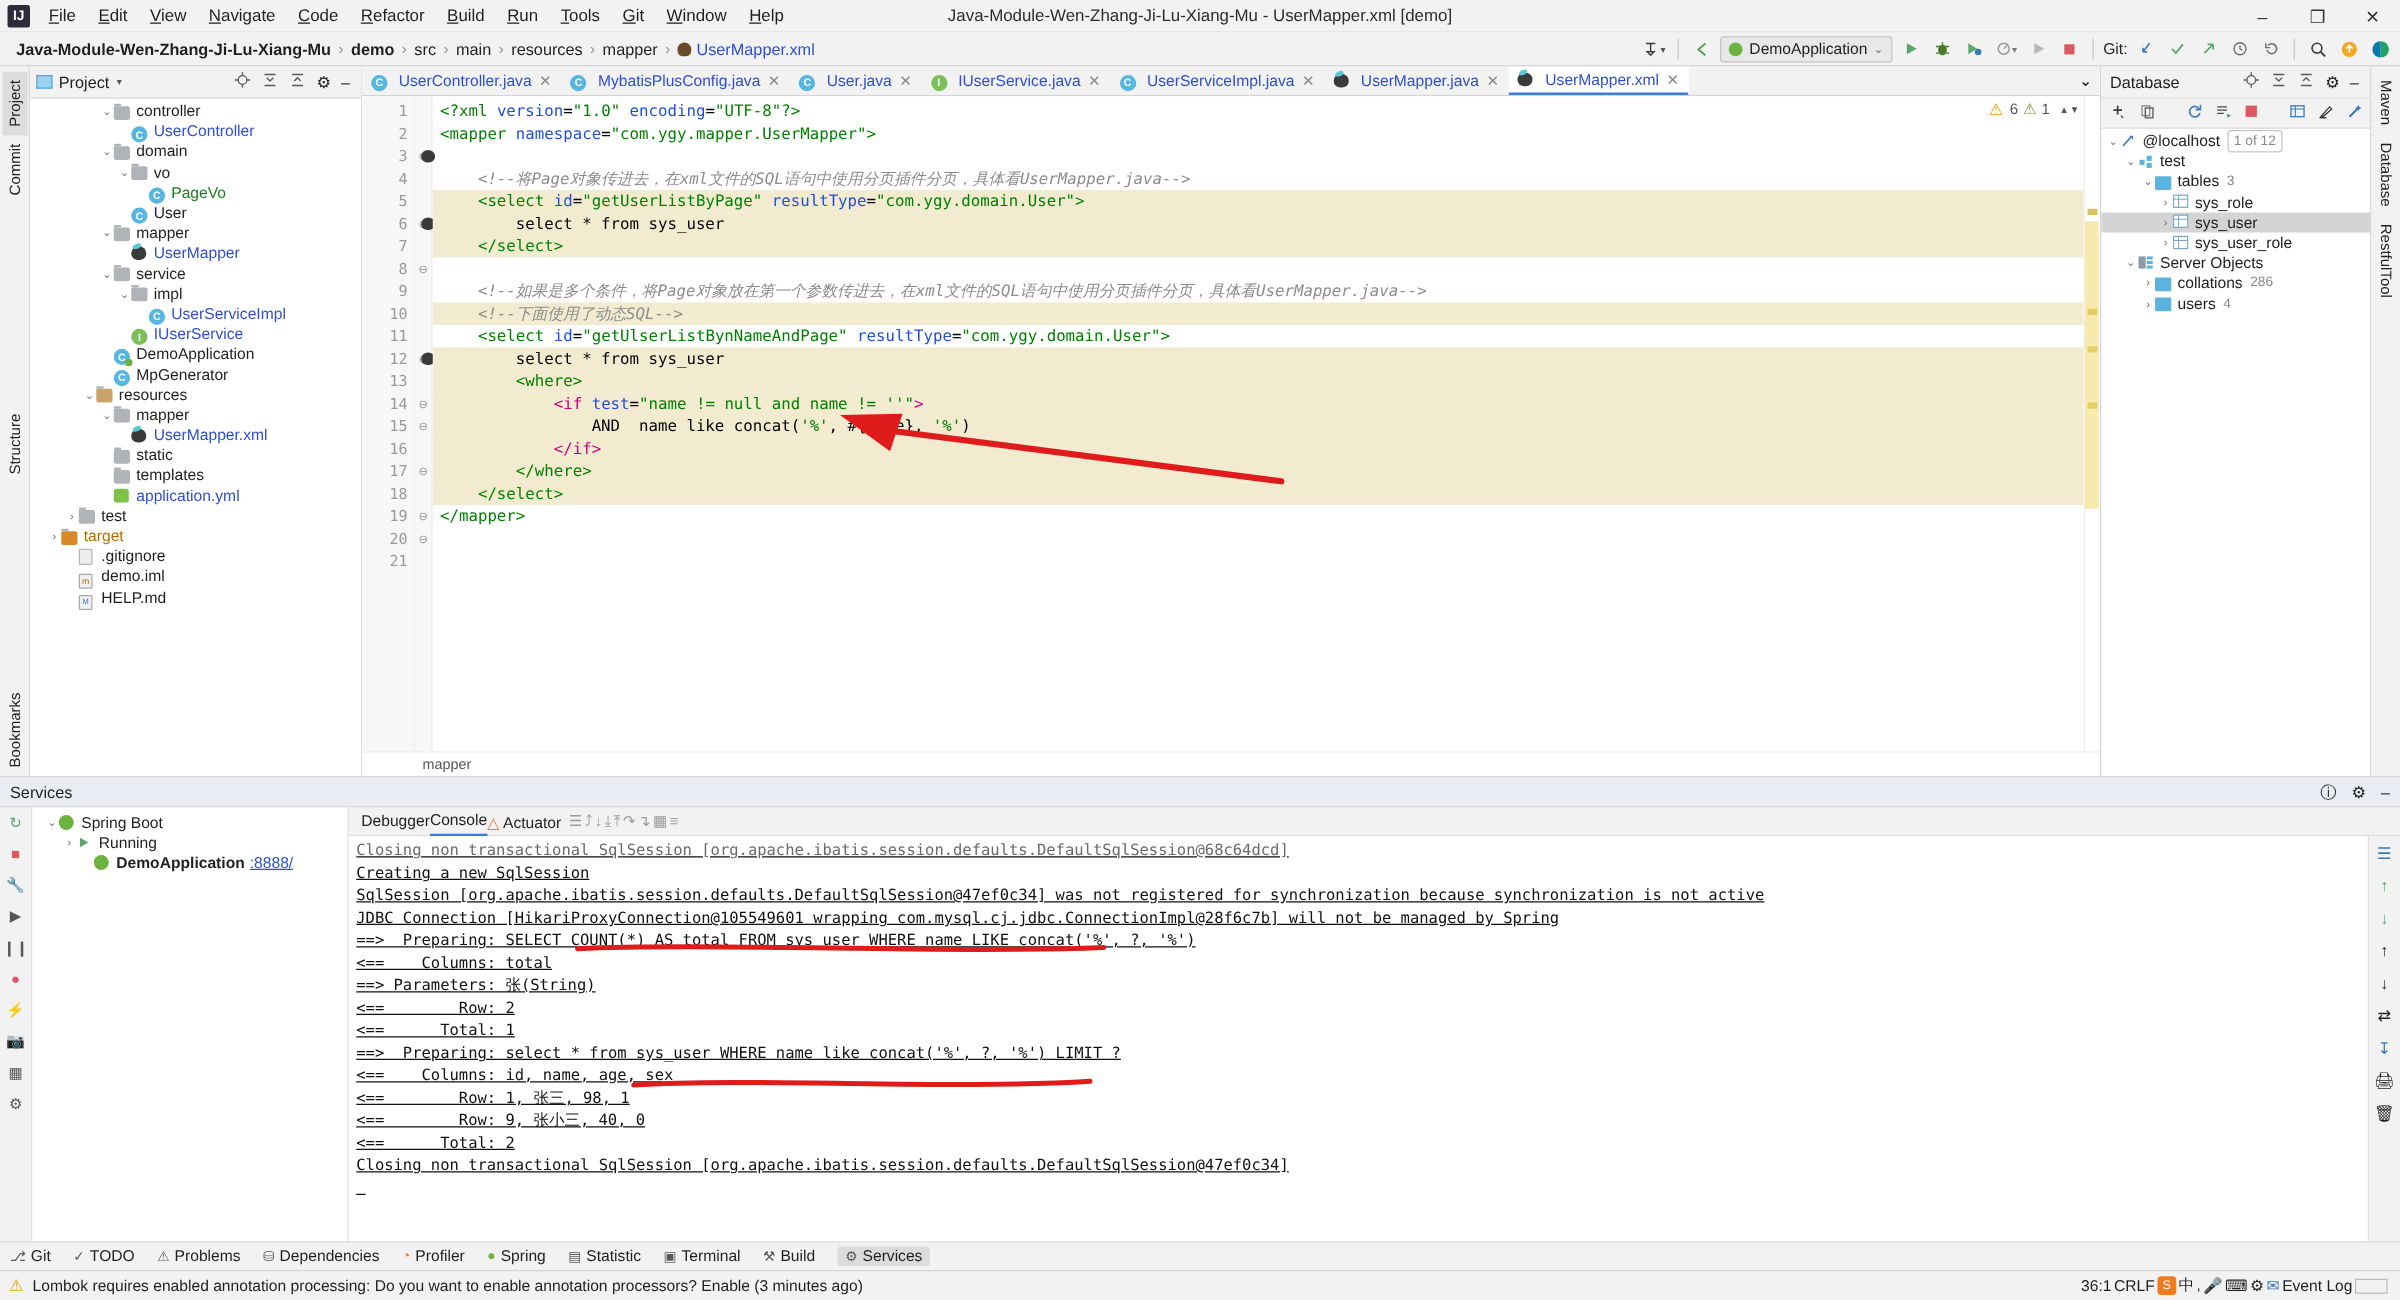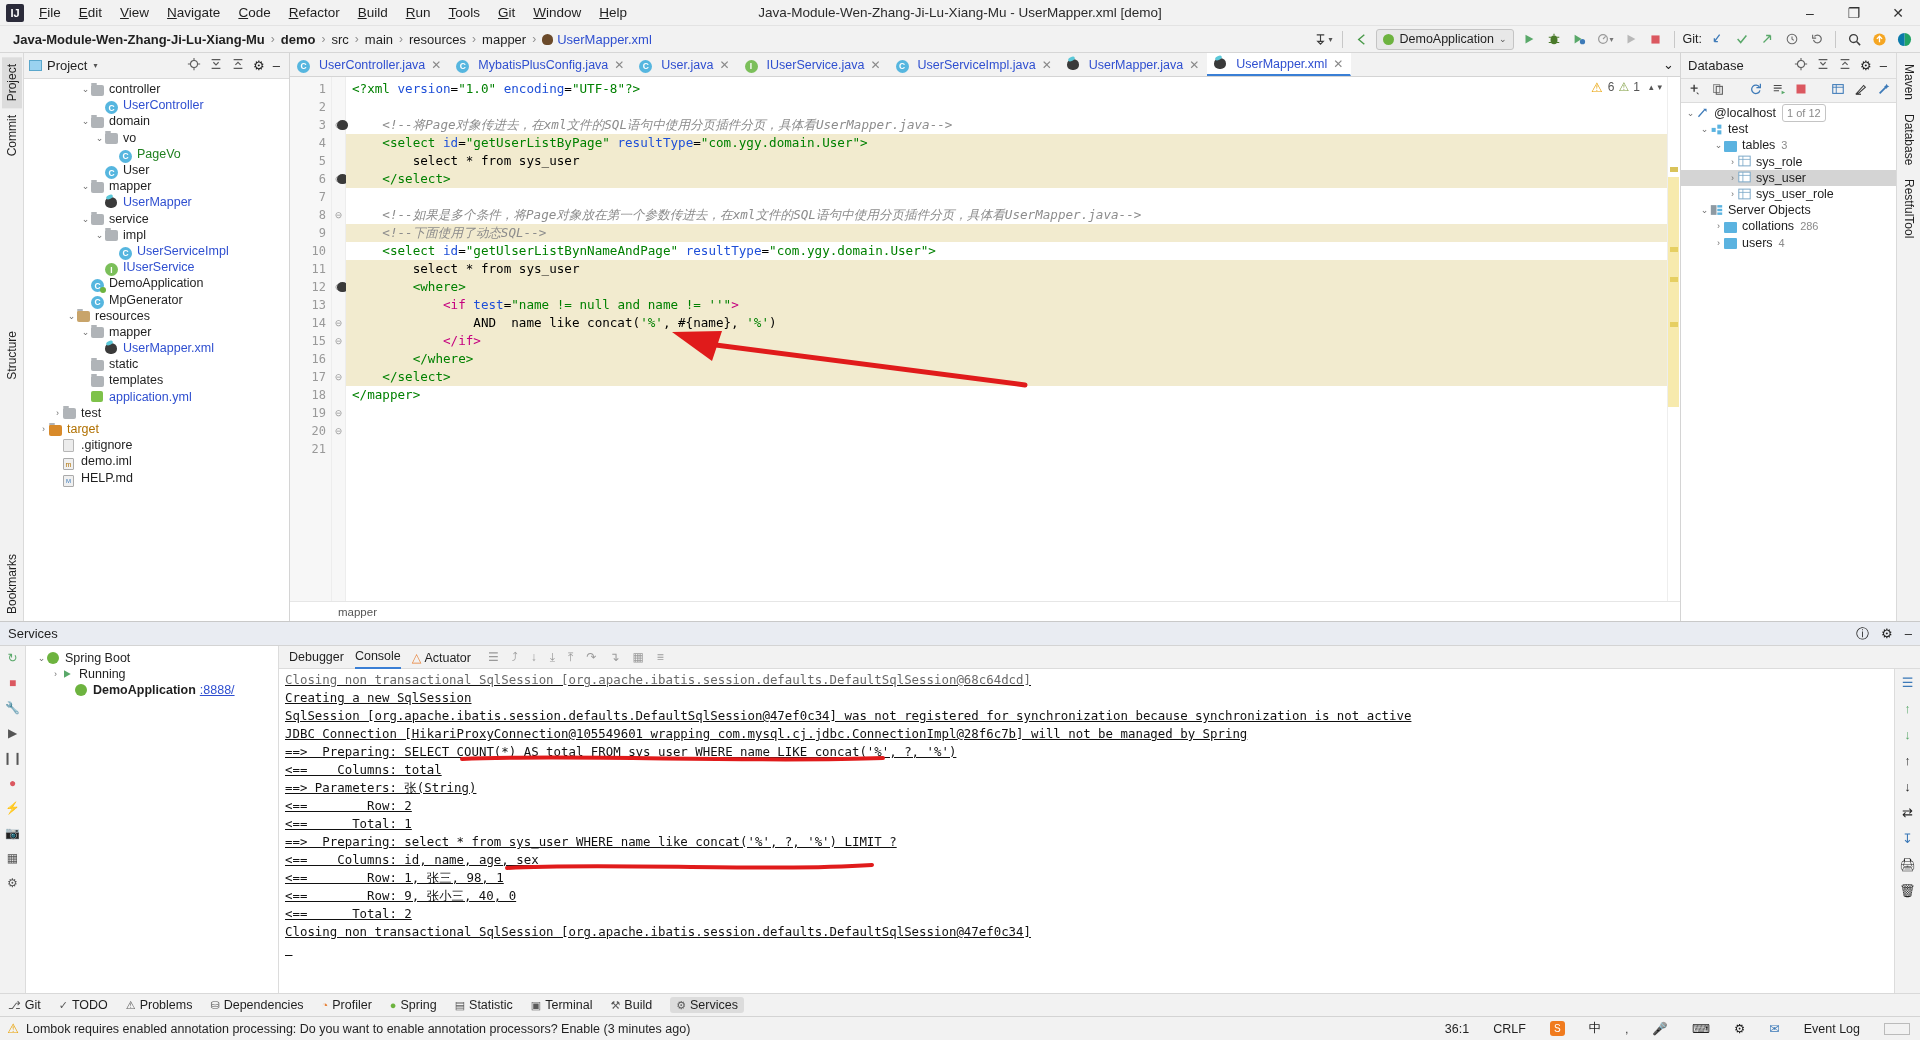--- a/index.html
+++ b/index.html
@@ -114,36 +114,36 @@
   .services{height:372px;display:flex;flex-direction:column;flex:none;background:#fff;border-top:1px solid #c9c9c9;}
   .svchead{height:24px;display:flex;align-items:center;background:#e9ecf2;border-bottom:1px solid #d4d4d4;
            padding:0 8px;font-size:13px;flex:none;}
   .svchead .acts{margin-left:auto;display:flex;gap:12px;align-items:center;}
   .svcbody{flex:1;display:flex;min-height:0;}
   .svcicons{width:26px;background:#f2f2f2;border-right:1px solid #dcdcdc;display:flex;flex-direction:column;
             align-items:center;padding-top:4px;gap:9px;flex:none;}
   .svcicons .si{width:16px;height:16px;display:flex;align-items:center;justify-content:center;font-size:12px;color:#555;}
   .svctree{width:253px;border-right:1px solid #dcdcdc;background:#fff;flex:none;padding-top:4px;font-size:12.5px;}
   .svcmain{flex:1;display:flex;flex-direction:column;min-width:0;}
-  .svctabs{height:23px;display:flex;align-items:center;gap:11px;background:#f2f2f2;border-bottom:1px solid #dcdcdc;
+  .svctabs{height:23px;display:flex;align-items:center;background:#f2f2f2;border-bottom:1px solid #dcdcdc;
            padding:0 10px;font-size:12.5px;flex:none;}
   .svctabs .st.active{border-bottom:2px solid #3a7fd5;height:23px;display:flex;align-items:center;}
   .console{flex:1;overflow:hidden;position:relative;background:#fff;padding:2px 0 0 6px;
            font-family:"DejaVu Sans Mono", monospace;font-size:12.4px;color:#111;text-decoration:underline;}
   .coline{height:18px;line-height:18px;white-space:pre;}
   .console-right{width:26px;background:#f2f2f2;border-left:1px solid #dcdcdc;display:flex;flex-direction:column;
                  align-items:center;padding-top:6px;gap:11px;flex:none;}
 
   
   .ann{position:absolute;pointer-events:none;}
 
   
   .statusbar{height:24px;display:flex;align-items:center;background:#f2f2f2;border-top:1px solid #d4d4d4;
              font-size:12.5px;flex:none;padding:0 6px;gap:14px;}
-  .sb-right{margin-left:auto;display:flex;align-items:center;gap:24px;padding-right:4px;}
+  .sb-right{margin-left:auto;display:flex;align-items:center;gap:2px;padding-right:4px;}
   .bottombar{height:23px;display:flex;align-items:center;background:#f2f2f2;border-top:1px solid #d9d9d9;
              font-size:12.5px;flex:none;padding:0 8px;gap:18px;}
   .bb-item{display:flex;align-items:center;gap:4px;}
   .bb-item.active{background:#dcdcdc;border-radius:3px;padding:1px 6px;}
   .warnmsg{color:#1f1f1f;}
   .warn-ic{width:14px;height:14px;display:inline-flex;align-items:center;justify-content:center;color:#e8a000;font-size:13px;}
 </style>
 </head>
 <body>
 
@@ -558,20 +558,21 @@
             <div class="fline">⊖</div>
             <div class="fline"></div>
             <div class="fline">⊖</div>
             <div class="fline"></div>
             <div class="fline">⊖</div>
             <div class="fline">⊖</div>
             <div class="fline"></div>
           </div>
         <div class="codearea" id="code-host">
             <div class="cline"><span class="tk-tag">&lt;?xml </span><span class="tk-attr">version</span><span class="tk-plain">=</span><span class="tk-str">"1.0"</span><span class="tk-plain"> </span><span class="tk-attr">encoding</span><span class="tk-plain">=</span><span class="tk-str">"UTF-8"</span><span class="tk-tag">?&gt;</span></div>
+            <div class="cline"><span class="tk-tag">&lt;mapper </span><span class="tk-attr">namespace</span><span class="tk-plain">=</span><span class="tk-str">"com.ygy.mapper.UserMapper"</span><span class="tk-tag">&gt;</span></div>
             <div class="cline">&nbsp;</div>
             <div class="cline"><span class="tk-cmt">    &lt;!--将Page对象传进去，在xml文件的SQL语句中使用分页插件分页，具体看UserMapper.java--&gt;</span></div>
             <div class="cline hl"><span class="tk-tag">    &lt;select </span><span class="tk-attr">id</span><span class="tk-plain">=</span><span class="tk-str">"getUserListByPage"</span><span class="tk-plain"> </span><span class="tk-attr">resultType</span><span class="tk-plain">=</span><span class="tk-str">"com.ygy.domain.User"</span><span class="tk-tag">&gt;</span></div>
             <div class="cline hl"><span class="tk-plain">        select * from sys_user</span></div>
             <div class="cline hl"><span class="tk-tag">    &lt;/select&gt;</span></div>
             <div class="cline">&nbsp;</div>
             <div class="cline"><span class="tk-cmt">    &lt;!--如果是多个条件，将Page对象放在第一个参数传进去，在xml文件的SQL语句中使用分页插件分页，具体看UserMapper.java--&gt;</span></div>
             <div class="cline hl"><span class="tk-cmt">    &lt;!--下面使用了动态SQL--&gt;</span></div>
             <div class="cline"><span class="tk-tag">    &lt;select </span><span class="tk-attr">id</span><span class="tk-plain">=</span><span class="tk-str">"getUlserListBynNameAndPage"</span><span class="tk-plain"> </span><span class="tk-attr">resultType</span><span class="tk-plain">=</span><span class="tk-str">"com.ygy.domain.User"</span><span class="tk-tag">&gt;</span></div>
             <div class="cline hl"><span class="tk-plain">        select * from sys_user</span></div>

